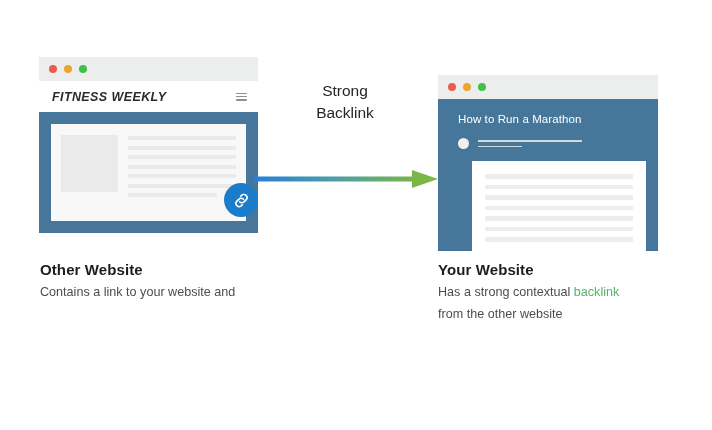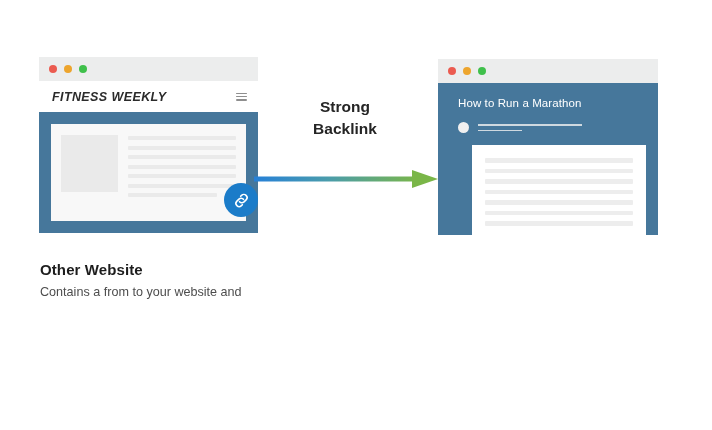--- a/index.html
+++ b/index.html
@@ -126,21 +126,21 @@
     border-radius: 50%;
     background: #1b7cc9;
     display: flex;
     align-items: center;
     justify-content: center;
   }
 
   
   #right-window {
     left: 438px;
-    top: 59px;
+    top: 75px;
     width: 220px;
     height: 176px;
   }
   .right-body {
     background: #46779b;
     height: 152px;
     box-sizing: border-box;
     padding: 14px 0 0 0;
     position: relative;
     overflow: hidden;
@@ -192,25 +192,25 @@
   #backlink-arrow {
     position: absolute;
     left: 254px;
     top: 168px;
     width: 184px;
     height: 22px;
   }
   #arrow-caption {
     position: absolute;
     left: 275px;
-    top: 96px;
+    top: 80px;
     width: 140px;
     text-align: center;
     font-size: 15.5px;
-    font-weight: bold;
+    font-weight: normal;
     color: #252525;
     line-height: 1.45;
   }
 
   
   .caption-block {
     position: absolute;
   }
   #left-caption  { left: 40px;  top: 261px; }
   #right-caption { left: 438px; top: 261px; }
@@ -315,17 +315,24 @@
         <div class="line" style="width:100%"></div>
         <div class="line" style="width:100%"></div>
         <div class="line" style="width:100%"></div>
         <div class="line" style="width:100%"></div>
       </div>
     </div>
   </div>
 
   <div class="caption-block" id="left-caption">
     <div class="caption-title">Other Website</div>
-    <div class="caption-line">Contains a from to your website and</div>
-  </div>
-
+    <div class="caption-line">Contains a link to your website and</div>
+  </div>
+
+  <div class="caption-block" id="right-caption">
+    <div class="caption-title">Your Website</div>
+    <div class="caption-line">
+      <span>Has a strong contextual </span><span class="hl-green">backlink</span>
+    </div>
+    <div class="caption-line">from the other website</div>
+  </div>
 
 </div>
 
 </body></html>

